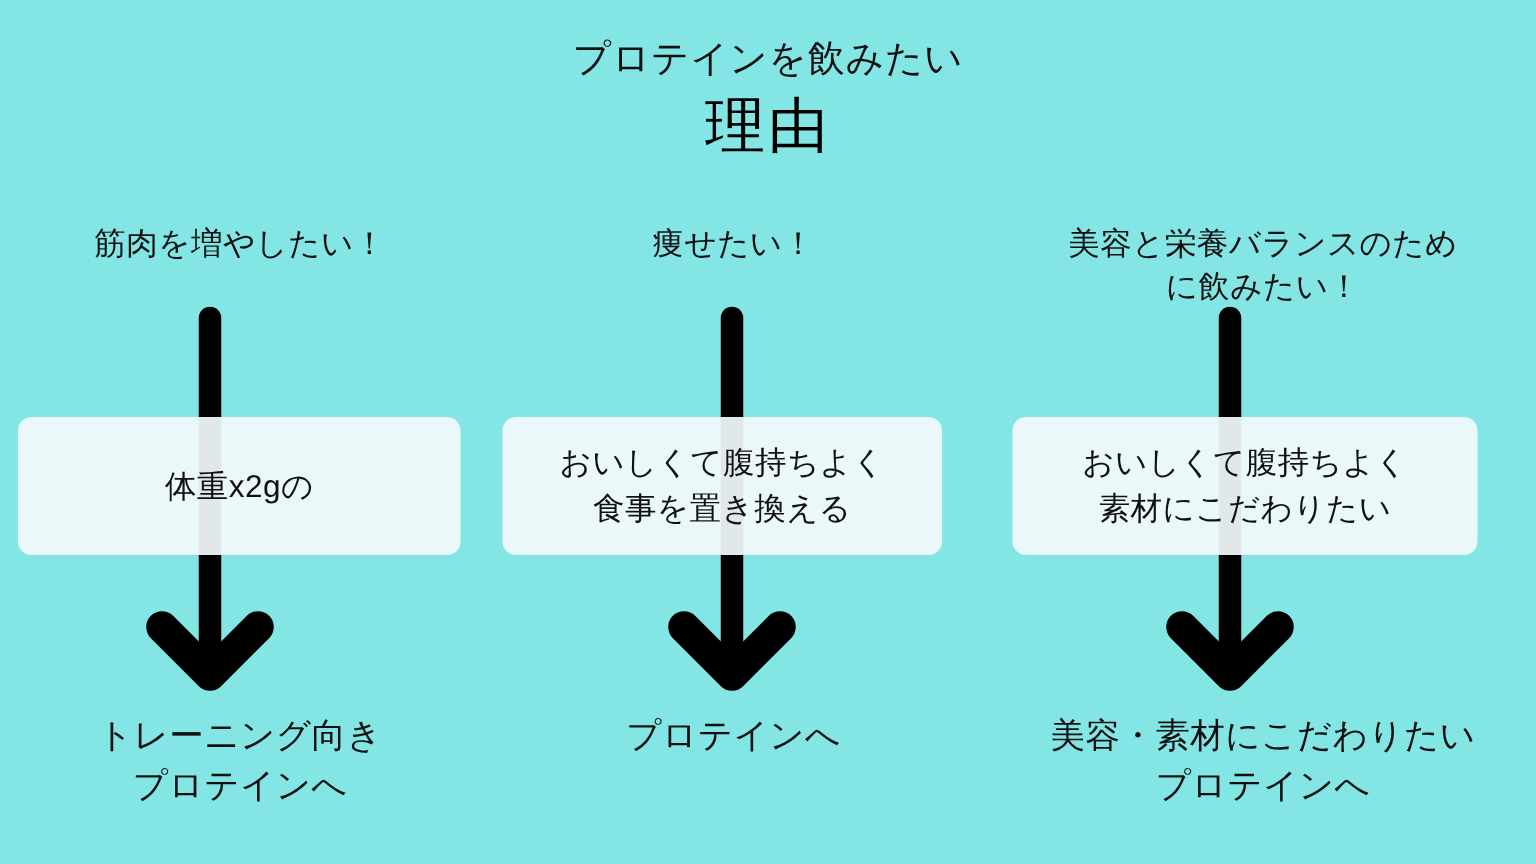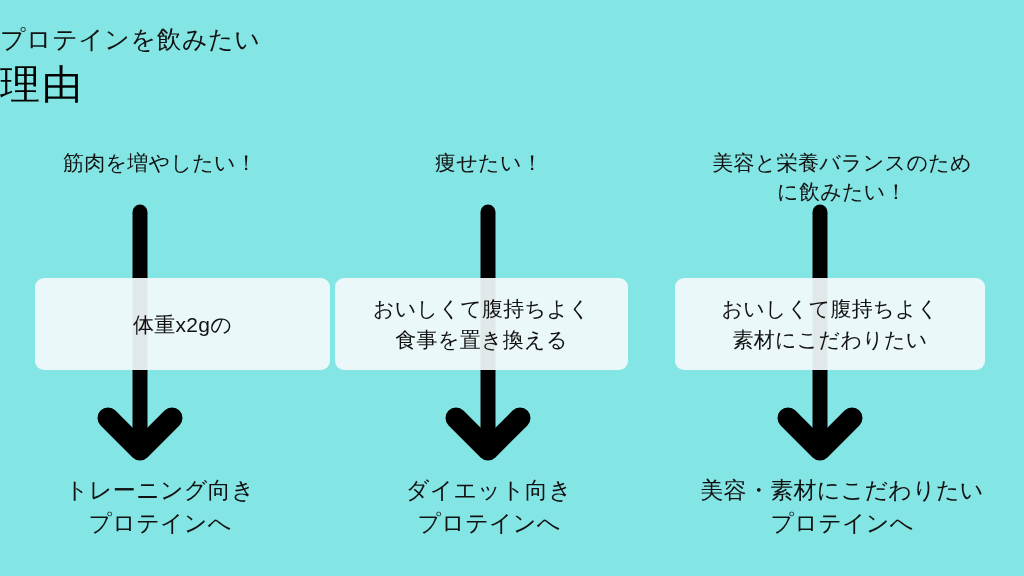--- a/index.html
+++ b/index.html
@@ -21,20 +21,21 @@
     background: #84E5E5;
     box-sizing: border-box;
   }
 
   
   .title-block {
     position: absolute;
     left: 0;
     top: 22px;
     width: 1024px;
+    text-align: center;
   }
   .title-kicker {
     font-size: 25px;
     line-height: 34px;
     color: #111111;
     letter-spacing: 0.5px;
     font-weight: 400;
   }
   .title-main {
     font-size: 40px;
@@ -102,21 +103,21 @@
     border-radius: 9px;
     display: flex;
     align-items: center;
     justify-content: center;
     text-align: center;
     font-size: 21px;
     line-height: 31px;
     color: #111111;
     letter-spacing: 0.3px;
   }
-  .col-0 .card { left: 12px;  width: 295px; margin-left: 23px; }
+  .col-0 .card { left: 12px;  width: 295px; }
   .col-1 .card { left: -1px;  width: 293px; }
   .col-2 .card { left: 15px;  width: 310px; }
   .card .line { display: block; }
 
   
   .col-footer {
     position: absolute;
     top: 474px;
     left: 0;
     width: 100%;
@@ -179,21 +180,20 @@
       <div class="col-heading">
         <span class="line">痩せたい！</span>
       </div>
       <div class="card">
         <div>
           <span class="line">おいしくて腹持ちよく</span>
           <span class="line">食事を置き換える</span>
         </div>
       </div>
       <div class="col-footer">
-        <span class="line">ダイエット向き</span>
         <span class="line">プロテインへ</span>
       </div>
     </div>
 
     <div class="column col-2">
       <div class="col-heading">
         <span class="line">美容と栄養バランスのため</span>
         <span class="line">に飲みたい！</span>
       </div>
       <div class="card">

